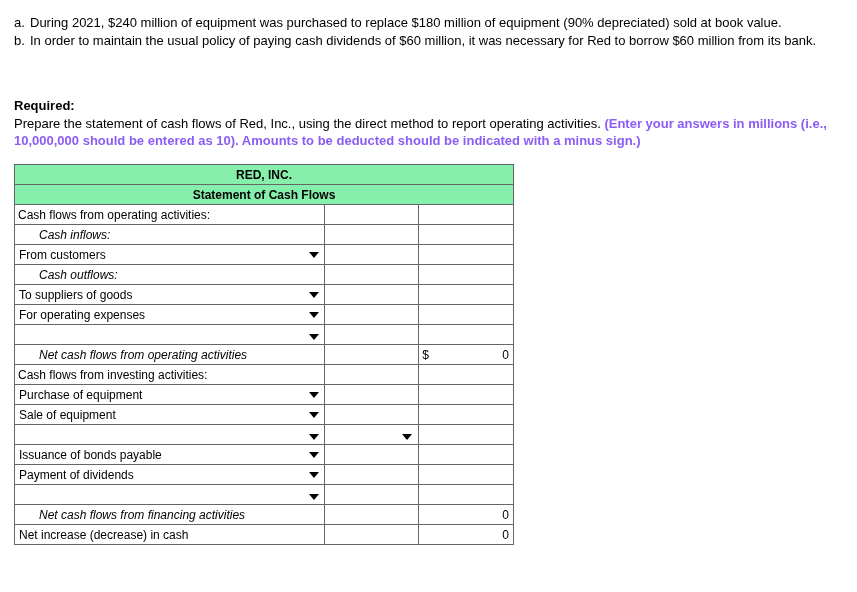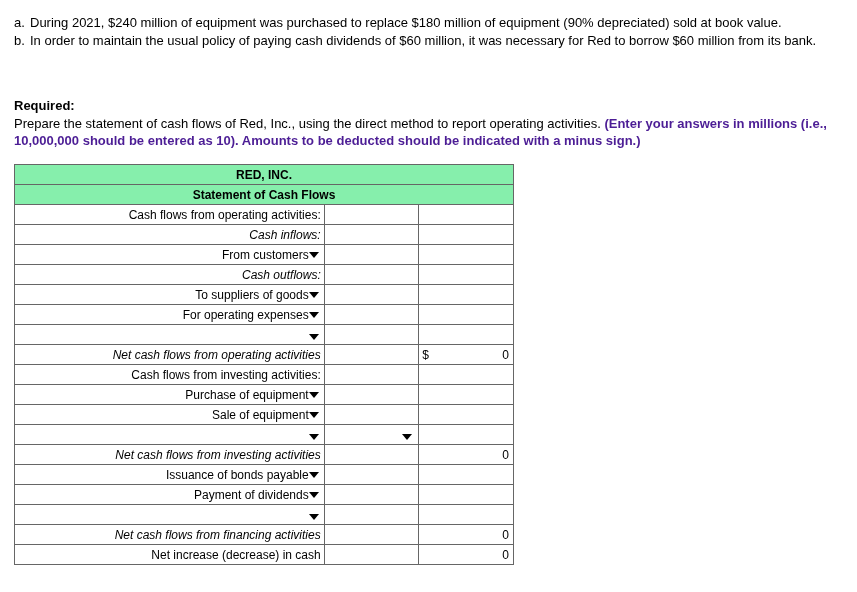--- a/index.html
+++ b/index.html
@@ -22,21 +22,21 @@
   }
   .required-block {
     margin-bottom: 14px;
     line-height: 1.35;
     margin-top: 47px;
   }
   .required-block .req-label {
     font-weight: bold;
   }
   .red-instr {
-    color: #4c1d95;
+    color: #8b5cf6;
     font-weight: bold;
   }
   table.cf {
     border-collapse: collapse;
     width: 500px;
   }
   table.cf td {
     border: 1px solid #666;
     height: 19px;
     padding: 0 3px;
@@ -48,30 +48,29 @@
     background: #86efac;
     font-weight: bold;
     text-align: center;
     border: 1px solid #666;
   }
   table.cf .italic {
     font-style: italic;
     padding-left: 24px;
   }
   table.cf td.indent1 {
-    padding-left: 11px;
+    padding-left: 4px;
   }
   table.cf td.numcol {
     width: 80px;
     text-align: right;
     padding-right: 4px;
   }
   table.cf td.label {
     width: 260px;
-    text-align: right;
   }
   
   .tri {
     display:inline-block;
     width:0;height:0;
     border-left:5px solid transparent;
     border-right:5px solid transparent;
     border-top:6px solid #000;
     vertical-align: middle;
     float:right;
@@ -179,25 +178,20 @@
   <tr>
     <td class="label indent1 with-tri">
           <span class="tri"></span>
         </td>
     <td class="numcol with-tri">
           <span class="tri"></span>
         </td>
     <td class="numcol"></td>
   </tr>
   <tr>
-    <td class="label italic">Net cash flows from investing activities</td>
-    <td class="numcol"></td>
-    <td class="numcol">0</td>
-  </tr>
-  <tr>
     <td class="label indent1 with-tri"><span>Issuance of bonds payable</span><span class="tri"></span></td>
     <td class="numcol"></td>
     <td class="numcol"></td>
   </tr>
   <tr>
     <td class="label indent1 with-tri"><span>Payment of dividends</span><span class="tri"></span></td>
     <td class="numcol"></td>
     <td class="numcol"></td>
   </tr>
   <tr>

